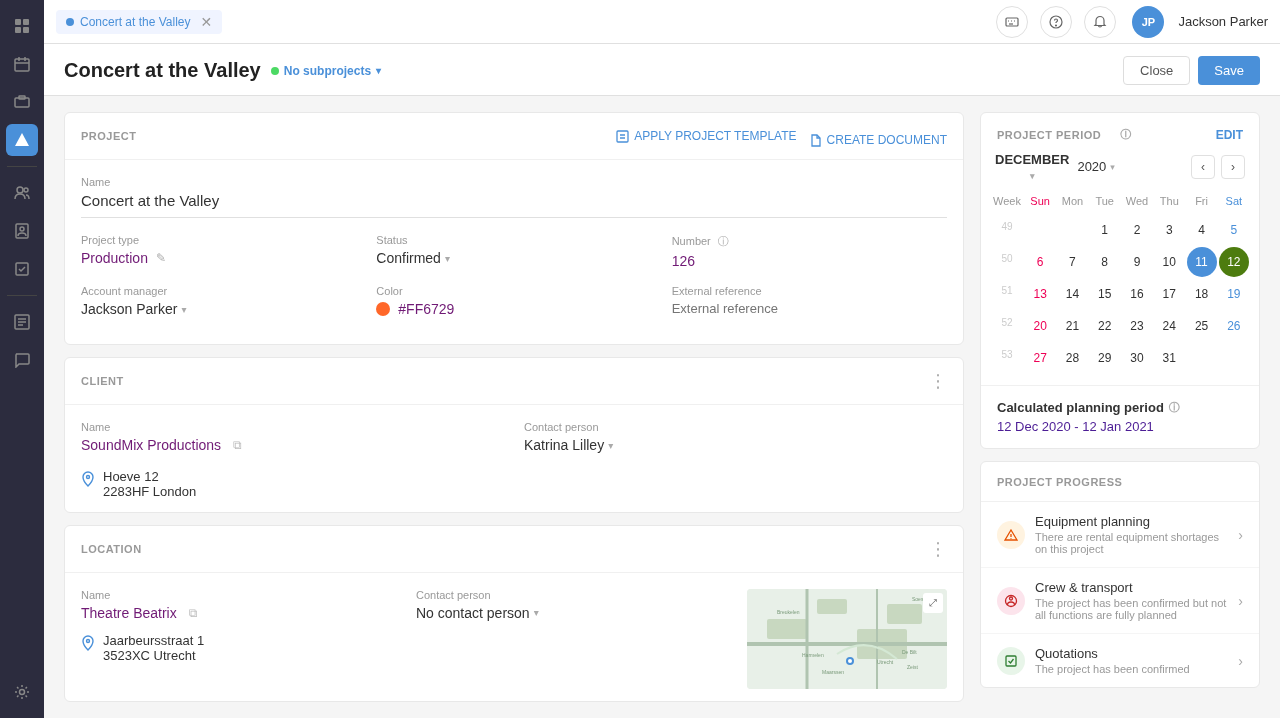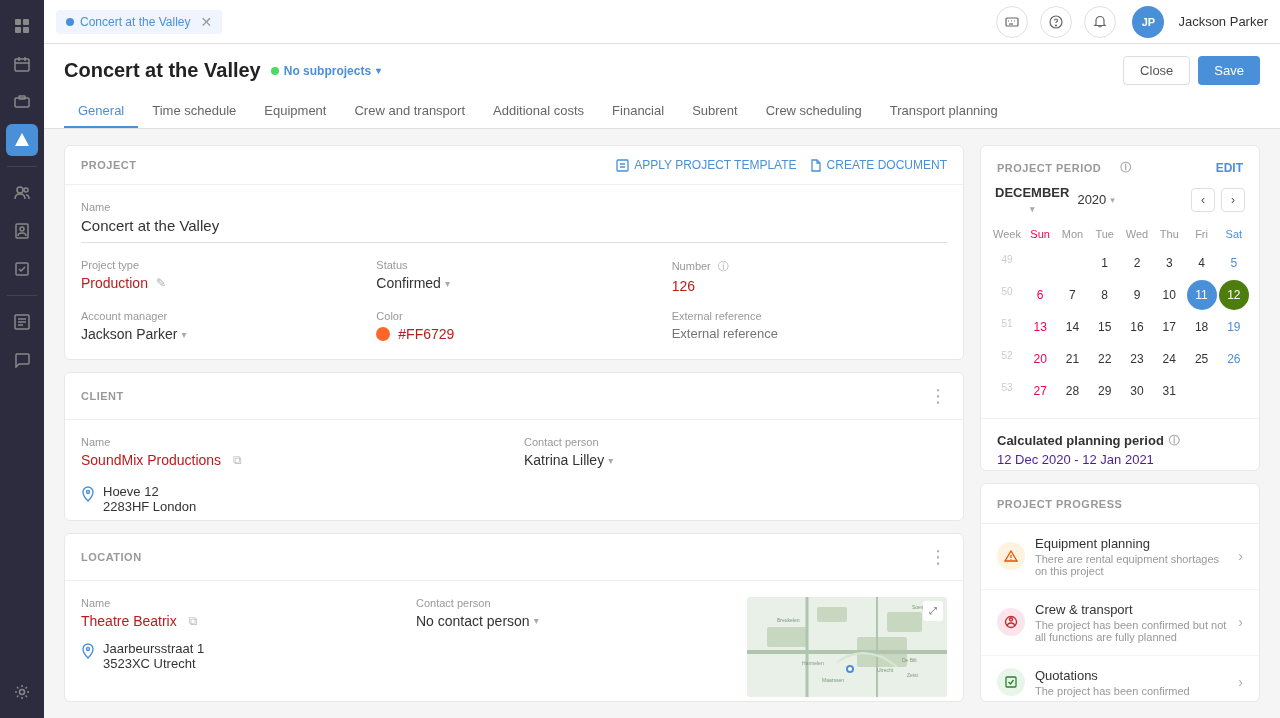--- a/index.html
+++ b/index.html
@@ -50,24 +50,24 @@
 
     
     .card { background: white; border-radius: 6px; border: 1px solid #e8e8e8; overflow: hidden; }
     .card-header { padding: 12px 16px; display: flex; align-items: center; justify-content: space-between; border-bottom: 1px solid #f0f0f0; }
     .card-title { font-size: 11px; font-weight: 600; color: #999; letter-spacing: 0.5px; text-transform: uppercase; }
     .card-body { padding: 16px; }
 
     
     .project-actions { display: flex; gap: 12px; align-items: center; }
     .apply-template { display: flex; align-items: center; gap: 5px; color: #4a90d9; font-size: 12px; cursor: pointer; }
-    .create-doc { display: flex; align-items: center; gap: 5px; color: #4a90d9; font-size: 12px; cursor: pointer; }
+    .create-doc { display: flex; align-items: center; gap: 5px; color: #4a90d9; font-size: 12px; cursor: pointer; margin-top: 8px; }
 
     .field-label { font-size: 11px; color: #999; margin-bottom: 4px; }
-    .field-value { font-size: 14px; color: #b91c1c; }
+    .field-value { font-size: 14px; color: #701a75; }
     .field-underline { border-bottom: 1px solid #e0e0e0; padding-bottom: 8px; margin-bottom: 16px; }
 
     .fields-row { display: flex; gap: 20px; margin-bottom: 16px; }
     .field-group { flex: 1; }
     .field-inline { display: flex; align-items: center; gap: 8px; }
     .field-edit-icon { color: #aaa; font-size: 12px; cursor: pointer; }
 
     .status-select { display: flex; align-items: center; gap: 4px; font-size: 14px; color: #333; }
     .select-arrow { color: #aaa; font-size: 10px; }
 
@@ -253,31 +253,20 @@
         <div class="subprojects-badge">
           <div class="subprojects-dot"></div>
           <span>No subprojects</span>
           <span style="font-size:10px; color:#4a90d9;">▾</span>
         </div>
       </div>
       <div class="page-actions">
         <button class="btn-close">Close</button>
         <button class="btn-save">Save</button>
       </div>
-    </div>
-    <div class="tabs">
-      <div class="tab active">General</div>
-      <div class="tab">Time schedule</div>
-      <div class="tab">Equipment</div>
-      <div class="tab">Crew and transport</div>
-      <div class="tab">Additional costs</div>
-      <div class="tab">Financial</div>
-      <div class="tab">Subrent</div>
-      <div class="tab">Crew scheduling</div>
-      <div class="tab">Transport planning</div>
     </div>
   </div>
 
   <div class="content">
 
     <div class="left-col">
 
       <div class="card">
         <div class="card-header">
           <span class="card-title">PROJECT</span>

